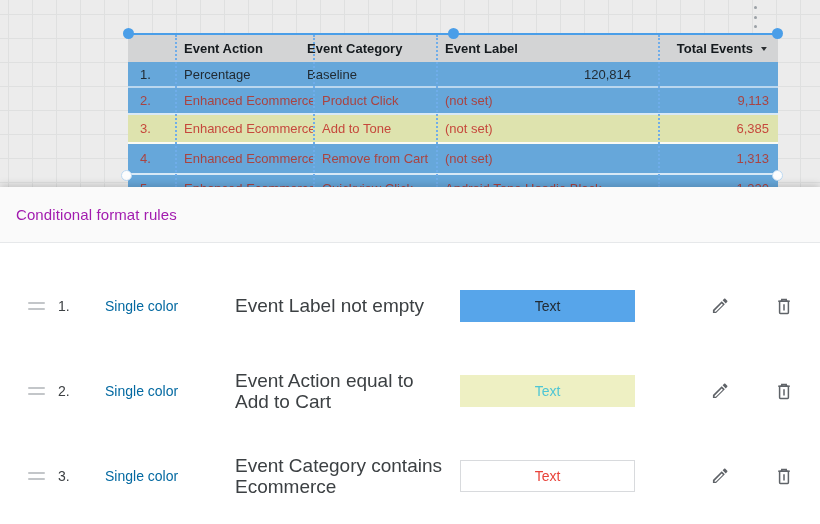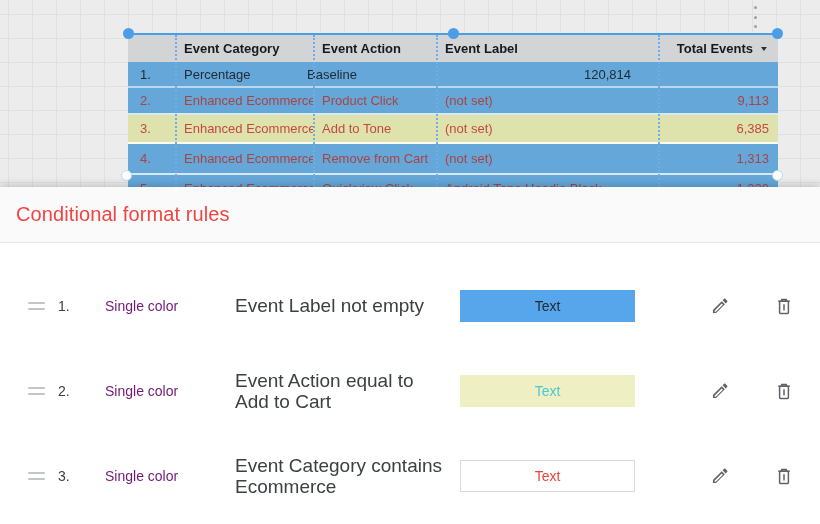--- a/index.html
+++ b/index.html
@@ -62,28 +62,28 @@
   
   .panel {
     position:absolute; left:0; top:187px; width:820px; height:337px;
     background:#fff;
     box-shadow:0 -2px 8px rgba(0,0,0,0.18);
   }
   .panel-header {
     height:56px; background:#fafafa; border-bottom:1px solid #e6e8ea;
     display:flex; align-items:center; padding-left:16px;
   }
-  .panel-title { font-size:20px; color:#ef4444; letter-spacing:0.1px; }
+  .panel-title { font-size:15px; color:#a21caf; letter-spacing:0.1px; }
 
   .rules { padding-top:20px; }
   .rule-row { display:flex; align-items:center; height:85px; padding-left:28px; padding-right:16px; }
   .drag { width:24px; display:flex; flex-direction:column; gap:4px; cursor:grab; }
   .drag i { display:block; width:17px; height:2px; background:#c3c6c9; border-radius:1px; }
   .rule-num  { width:30px; margin-left:6px; font-size:14px; color:#3c4043; }
-  .rule-type { width:130px; margin-left:17px; font-size:14px; color:#701a75; }
+  .rule-type { width:130px; margin-left:17px; font-size:14px; color:#0369a1; }
   .rule-cond { width:215px; font-size:19px; color:#3c4043; line-height:21px; }
   .cond-l2:empty { display:none; }
   .swatch {
     width:175px; height:32px; margin-left:10px; border:1px solid transparent;
     display:flex; align-items:center; justify-content:center;
     font-size:14px; cursor:pointer;
   }
   .swatch-1 { background:#57a5ea; color:#222c35; }
   .swatch-2 { background:#eef0c3; color:#4fc6d4; }
   .swatch-3 { background:#ffffff; color:#e9443b; border-color:#d8dadd; }
@@ -100,22 +100,22 @@
   <div class="kebab">
     <i></i>
       <i></i>
       <i></i>
   </div>
 
   <div class="ga-table">
 
     <div class="t-row t-head">
       <div class="cell c-num"></div>
+      <div class="cell c-act">Event Action</div>
       <div class="cell c-cat">Event Category</div>
-      <div class="cell c-act">Event Action</div>
       <div class="cell c-lbl">Event Label</div>
       <div class="cell c-tot">
         <span>Total Events</span>
         <span class="caret" style="transform:scaleY(0.7);">▼</span>
       </div>
     </div>
 
     <div class="t-row r-blue txt-dark">
       <div class="cell c-num">1.</div>
       <div class="cell c-act">Percentage</div>

